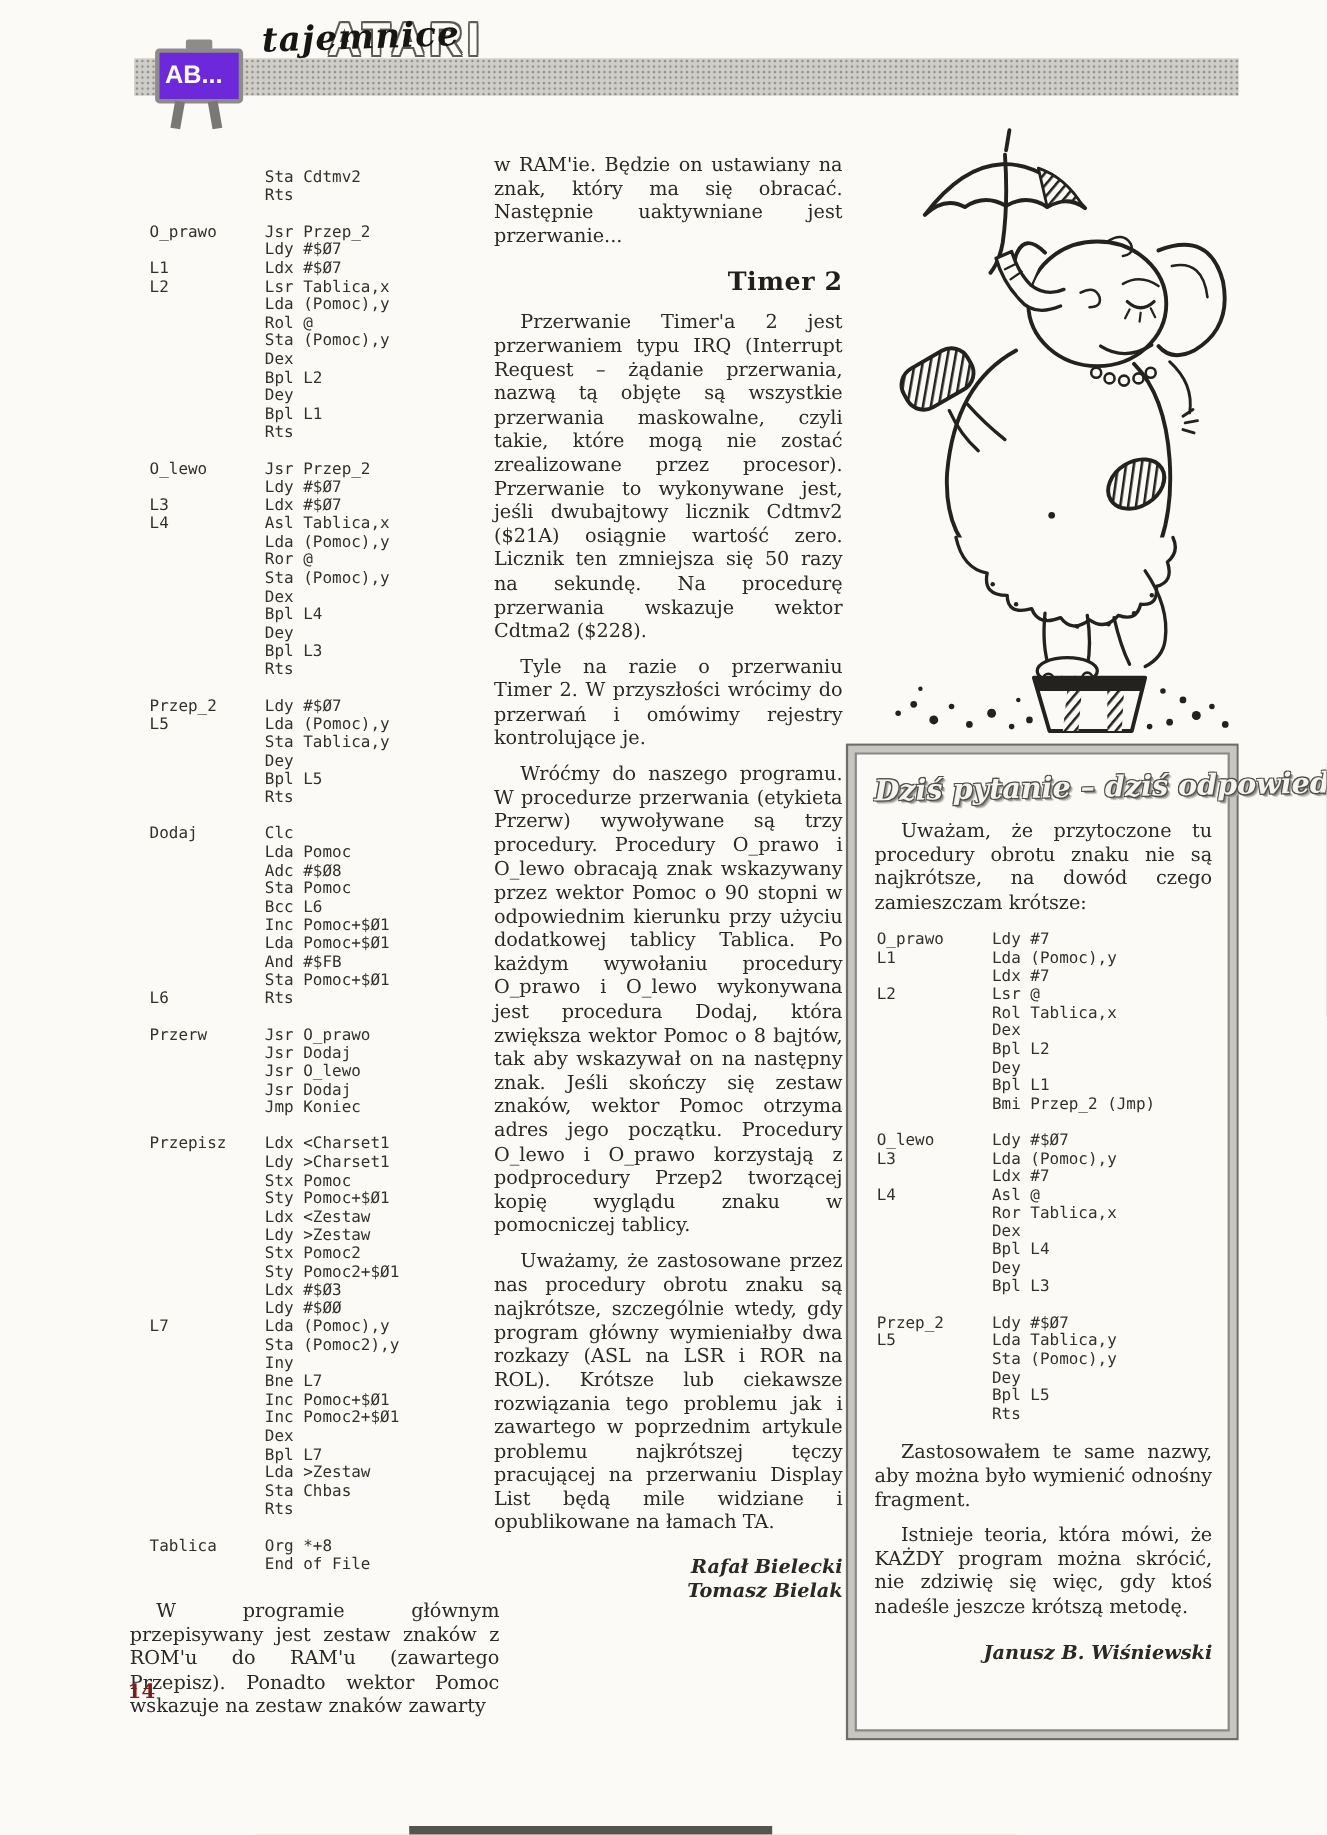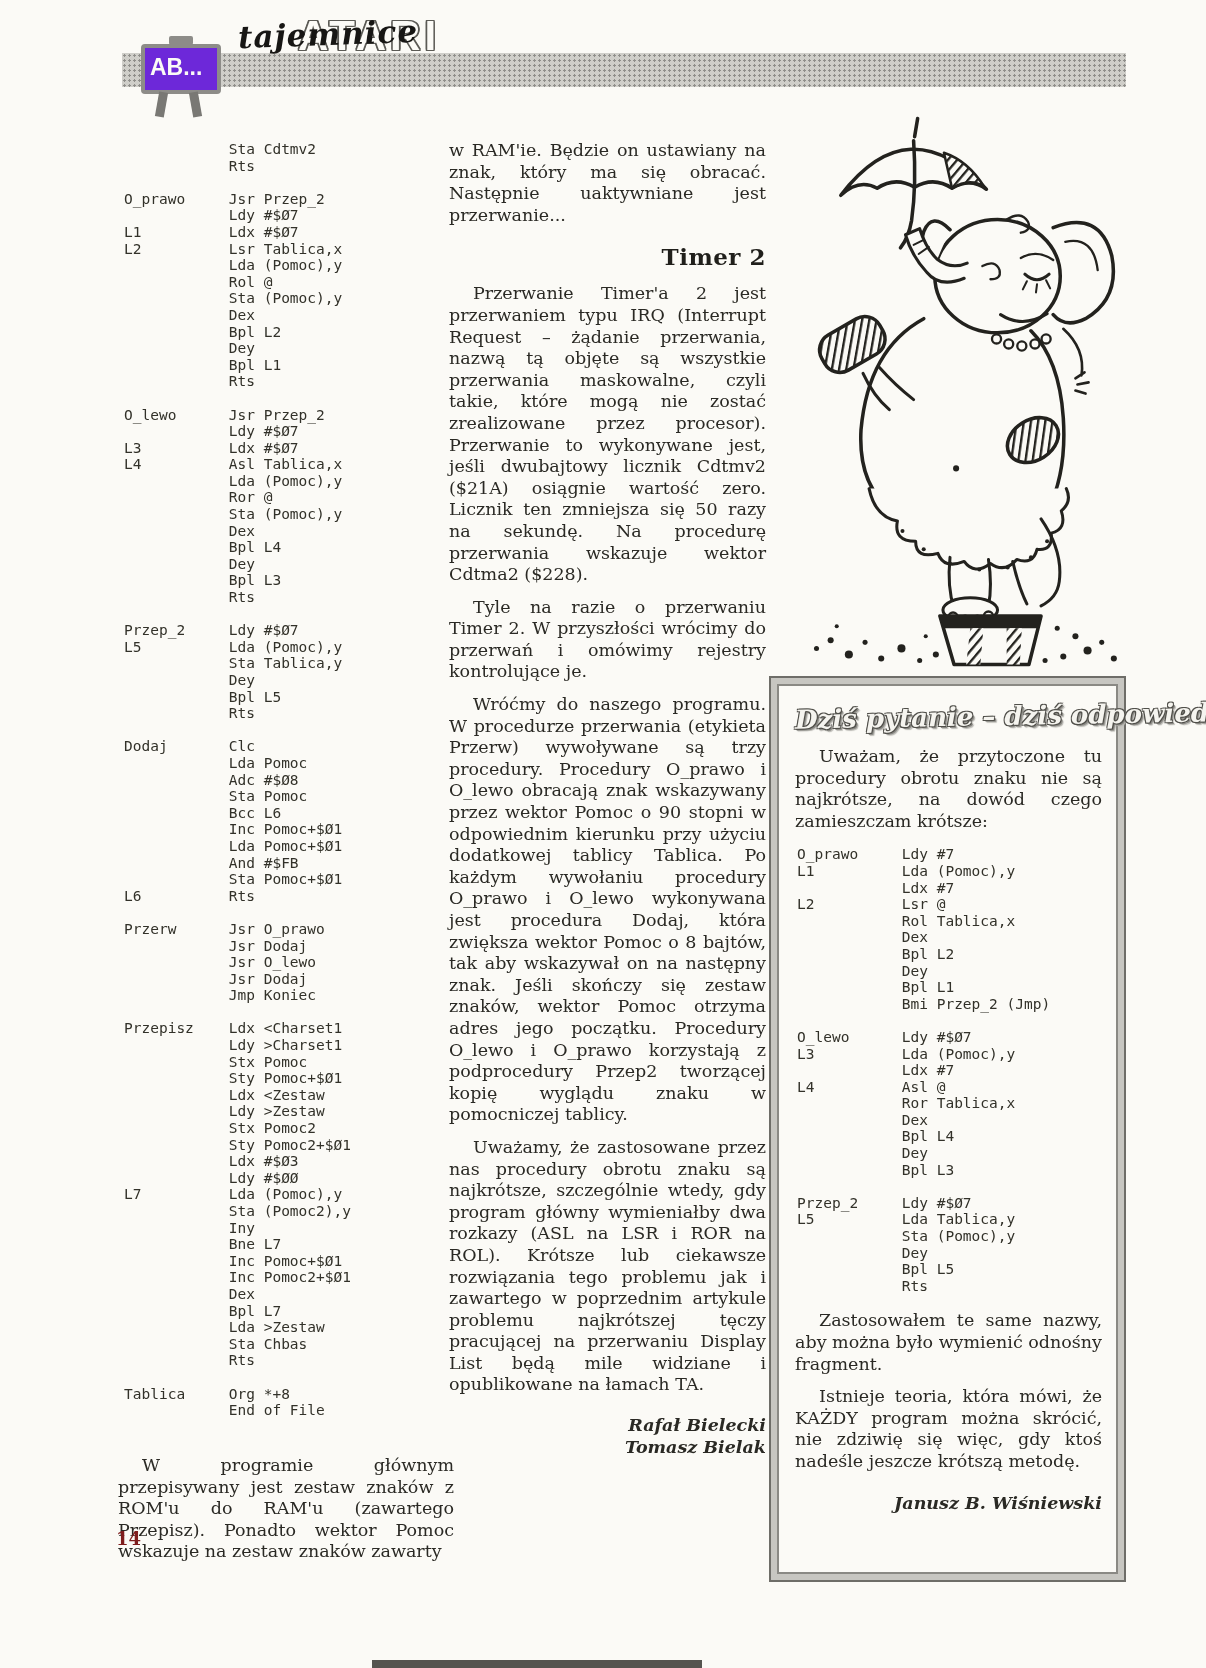--- a/index.html
+++ b/index.html
@@ -43,21 +43,21 @@
     position:absolute; left:5px; top:6px;
     font-family:"Liberation Sans", sans-serif; font-weight:bold;
     font-size:23px; color:#fbfaf6; letter-spacing:0;
   }
   .leg{position:absolute; top:44px; width:9px; height:25px; background:#797874;}
   .leg-l{left:12px; transform:rotate(10deg);}
   .leg-r{left:46px; transform:rotate(-10deg);}
 
   
   .code{
-    margin:4px; font-family:"DejaVu Sans Mono", monospace;
+    margin:16px; font-family:"DejaVu Sans Mono", monospace;
     font-size:14.5px; line-height:16.6px; color:#323129;
     white-space:pre;
   }
   .left-code{position:absolute; left:120px; top:137px;}
 
   
   .article p.para{
     margin:0 0 11px 0; text-align:justify;
     font-size:17.5px; line-height:21.6px; text-indent:24px;
   }

